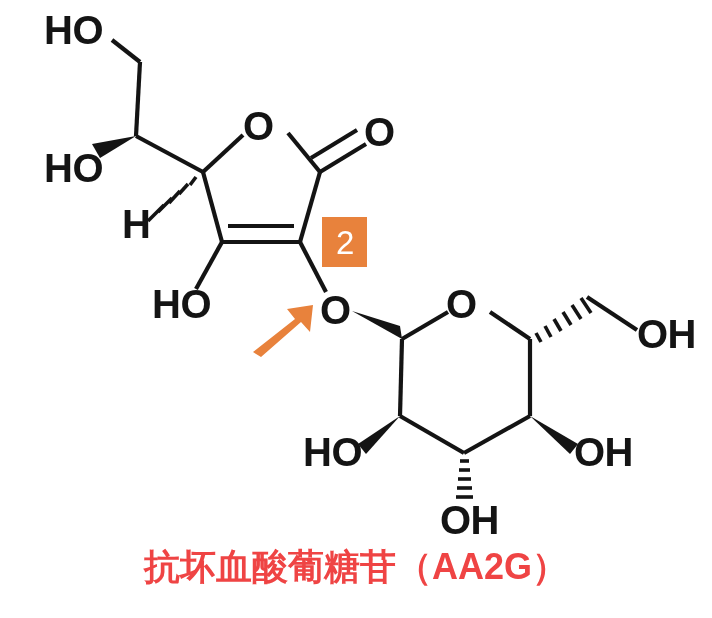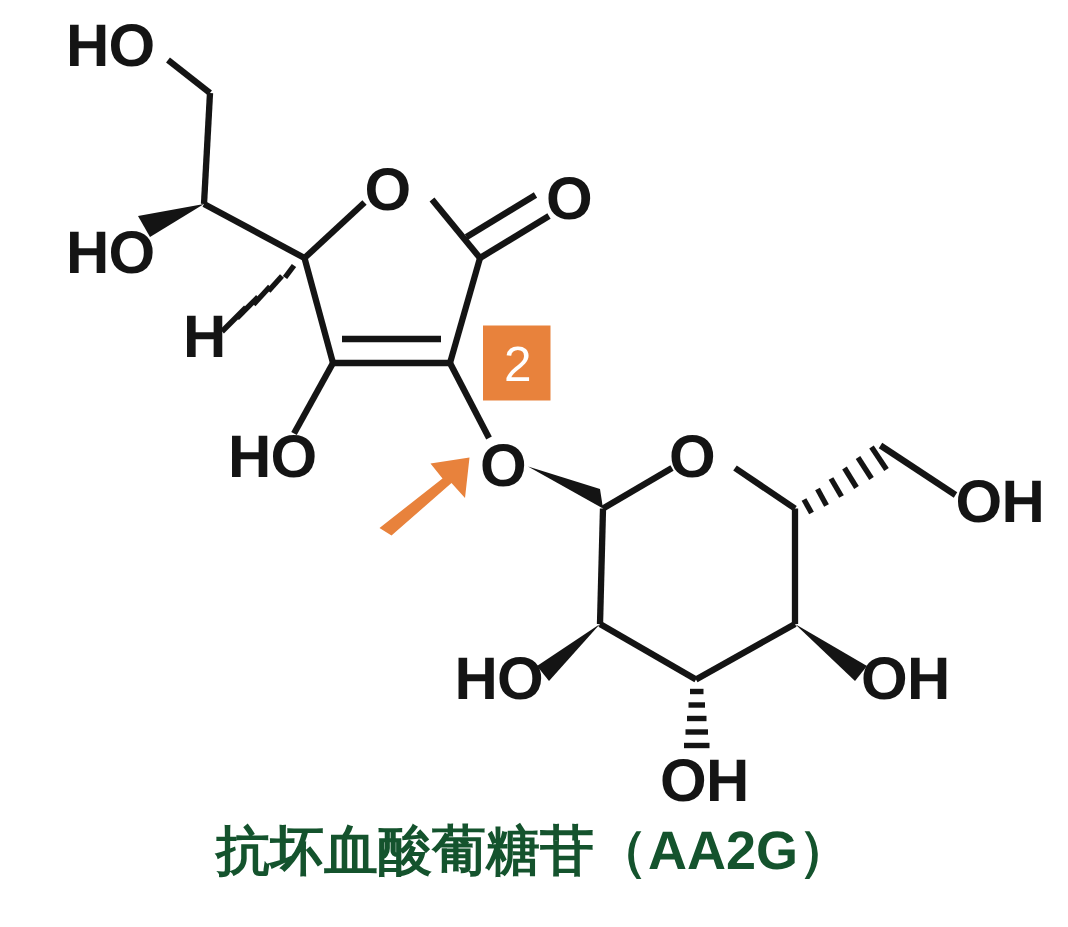--- a/index.html
+++ b/index.html
@@ -71,21 +71,21 @@
   }
   .caption {
     position: absolute;
     left: 0;
     top: 543px;
     width: 712px;
     text-align: center;
     font-family: "Liberation Sans", "DejaVu Sans", sans-serif;
     font-size: 36px;
     font-weight: 700;
-    color: #14532d;
+    color: #ef4444;
     letter-spacing: 0px;
     white-space: nowrap;
   }
 </style>
 </head>
 <body>
 
 <div id="figure-root">
 
   <svg class="structure" viewBox="0 0 712 618">

